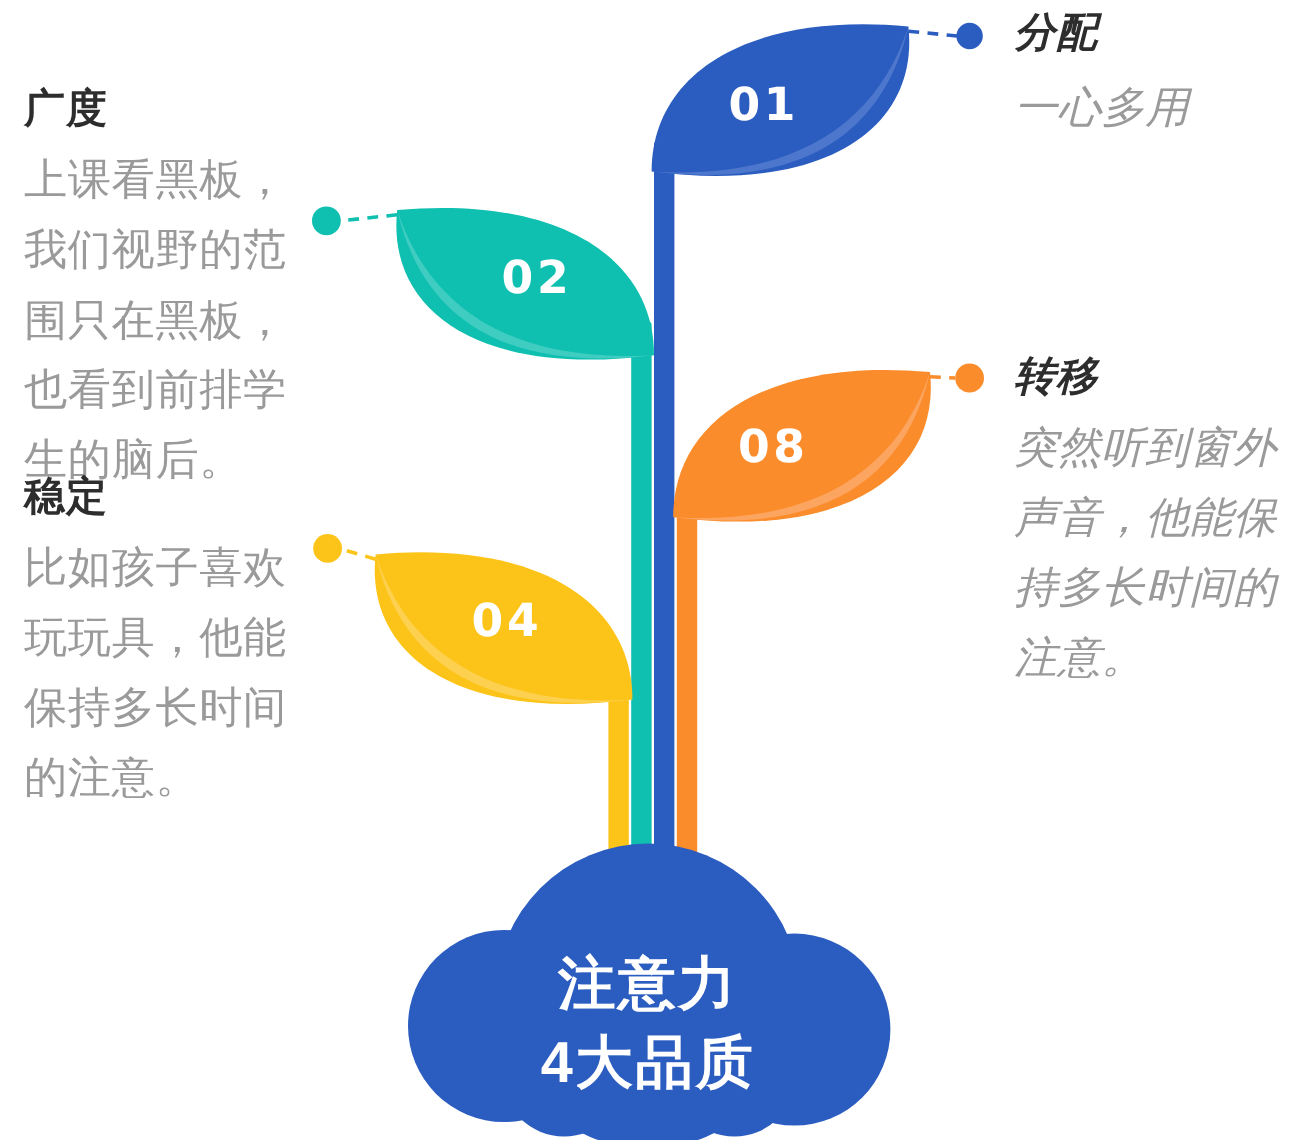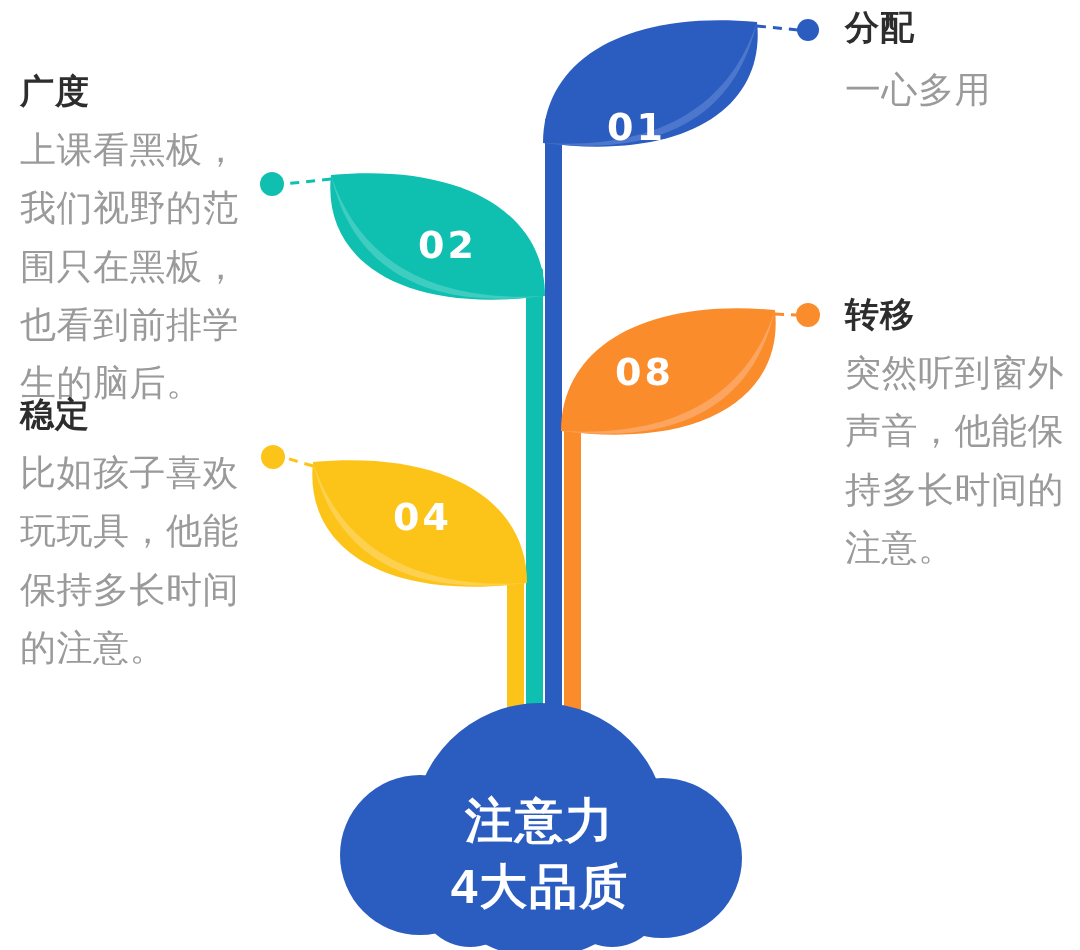--- a/index.html
+++ b/index.html
@@ -14,36 +14,36 @@
   .txt{position:absolute;}
   .txt .head{
     font-size:34px;font-weight:bold;color:#2d2d2d;line-height:1.15;
     letter-spacing:1px;margin:0 0 10px 0;
   }
   .txt .body{
     font-size:36px;color:#9a9a9a;line-height:1.62;margin:0;
     letter-spacing:0.5px;
   }
   .left{text-align:left;width:250px;}
-  .right{text-align:left;width:230px;}
+  .right{text-align:left;width:230px;font-style:italic;}
 
   #block-fenpei{left:845px;top:8px;}
   #block-fenpei .head{margin-bottom:14px;}
   #block-guangdu{left:20px;top:72px;}
   #block-wending{left:20px;top:395px;}
   #block-zhuanyi{left:845px;top:295px;}
 
   
   .leafnum{
     position:absolute;color:#ffffff;font-weight:bold;font-size:38px;
     letter-spacing:3px;
     font-family:"DejaVu Sans","Liberation Sans",sans-serif;
   }
-  #num-01{left:607px;top:65px;margin-top:40px;}
-  #num-02{left:418px;top:223px;}
+  #num-01{left:607px;top:65px;}
+  #num-02{left:418px;top:209px;}
   #num-03{left:615px;top:350px;}
   #num-04{left:393px;top:495px;}
 
   
   .cloudtext{
     position:absolute;left:345px;top:748px;width:390px;
     text-align:center;color:#ffffff;font-weight:bold;
     font-size:48px;line-height:1.38;letter-spacing:2px;margin-top:40px;
   }
 </style>

